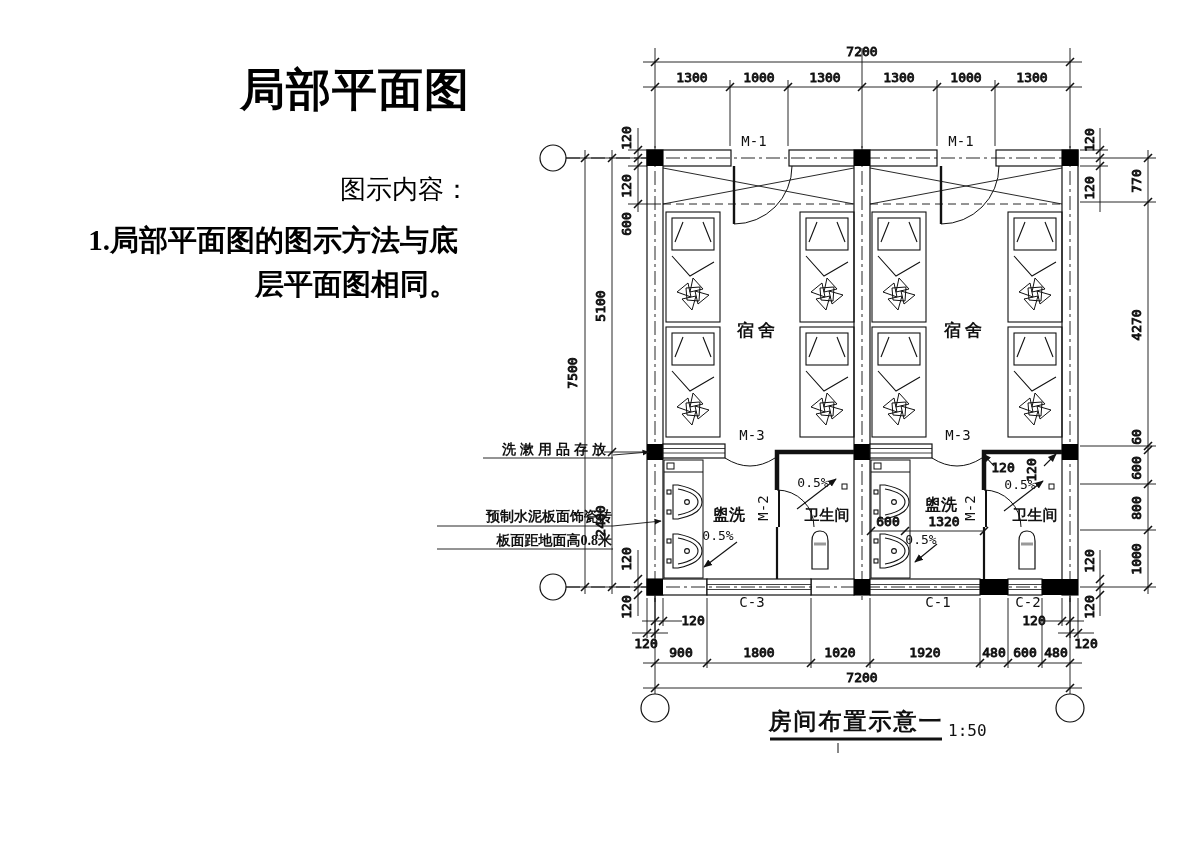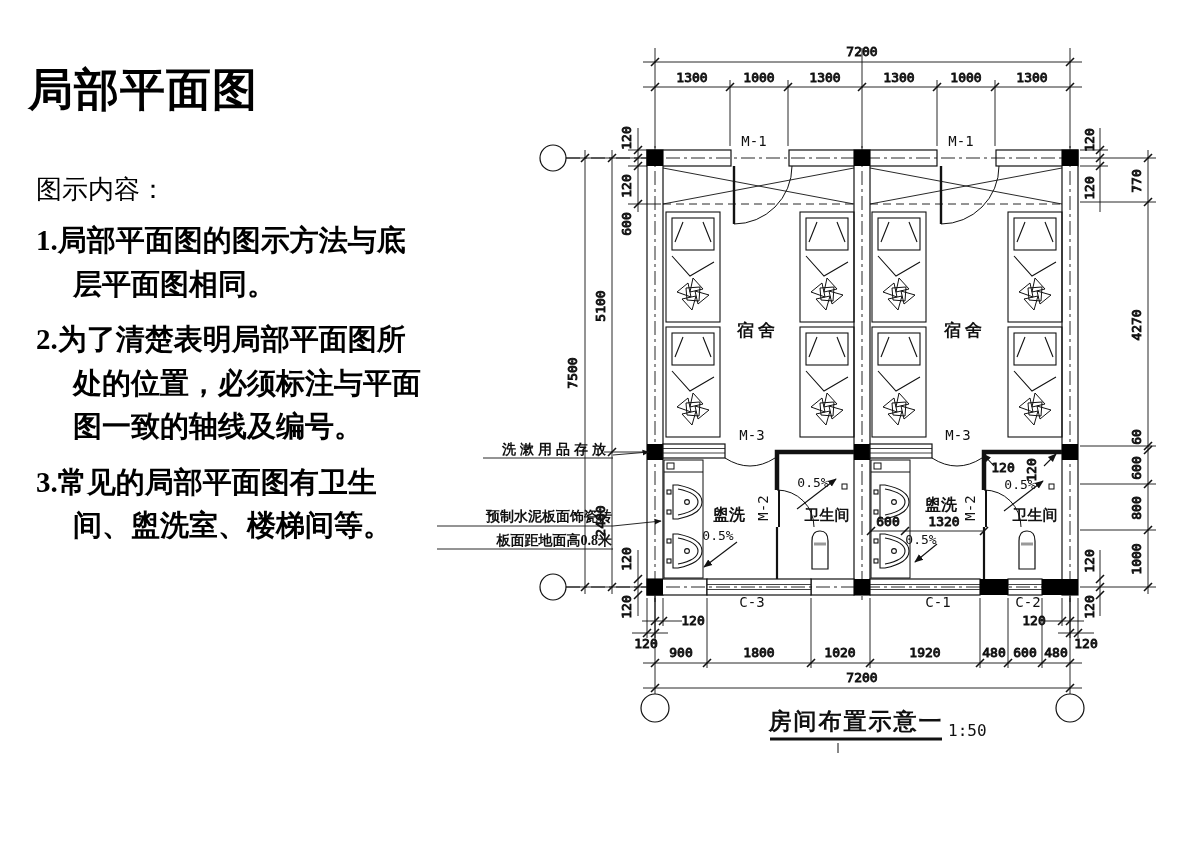--- a/index.html
+++ b/index.html
@@ -1,18 +1,18 @@
 <!DOCTYPE html>
 <html><head>
 <meta charset="utf-8">
 <style>
   html,body{margin:0;padding:0;background:#fff;}
   .page{position:relative;width:1188px;height:854px;background:#ffffff;overflow:hidden;
         font-family:"Liberation Serif", serif;color:#000;}
-  .lefttext{position:absolute;left:24px;top:60px;width:420px;}
+  .lefttext{position:absolute;left:50px;top:60px;width:420px;text-align:right;}
   .slide-title{font-size:45px;font-weight:bold;letter-spacing:1px;margin:0 0 52px 4px;}
   .slide-heading{font-size:26px;font-weight:normal;margin:0 0 10px 12px;}
   .slide-item{font-size:29px;font-weight:bold;line-height:1.5;margin:12px;
               padding-left:37px;text-indent:-37px;}
   svg text{font-family:"DejaVu Sans Mono", monospace;fill:#111;}
   svg .cn{font-family:"Liberation Serif", serif;font-weight:bold;}
   svg .dim{font-size:13px;}
   svg .lbl{font-size:14px;}
   svg .room{font-size:17px;letter-spacing:4px;}
   svg .ann{font-size:14px;font-weight:bold;}
@@ -20,22 +20,20 @@
 </style>
 </head>
 <body>
 
 <div class="page">
 
   <div class="lefttext">
     <h1 class="slide-title">局部平面图</h1>
     <p class="slide-heading">图示内容：</p>
     <p class="slide-item"><span>1.</span><span>局部平面图的图示方法与底层平面图相同。</span></p>
-    <p class="slide-item"><span>2.</span><span>为了清楚表明局部平面图所处的位置，必须标注与平面图一致的轴线及编号。</span></p>
-    <p class="slide-item"><span>3.</span><span>常见的局部平面图有卫生间、盥洗室、楼梯间等。</span></p>
   </div>
 
   <svg width="1188" height="854" viewBox="0 0 1188 854" style="position:absolute;left:0;top:0" stroke="#111" fill="none" stroke-width="1.2">
 
     <defs>
       <marker id="arw" viewBox="0 0 10 10" refX="9" refY="5" markerWidth="8" markerHeight="8" orient="auto">
         <path d="M0 1 L10 5 L0 9 Z" fill="#111" stroke="none"></path>
       </marker>
       <g id="tk" stroke="#111" stroke-width="1.6">
           <line x1="-4" y1="4" x2="4" y2="-4"></line>

